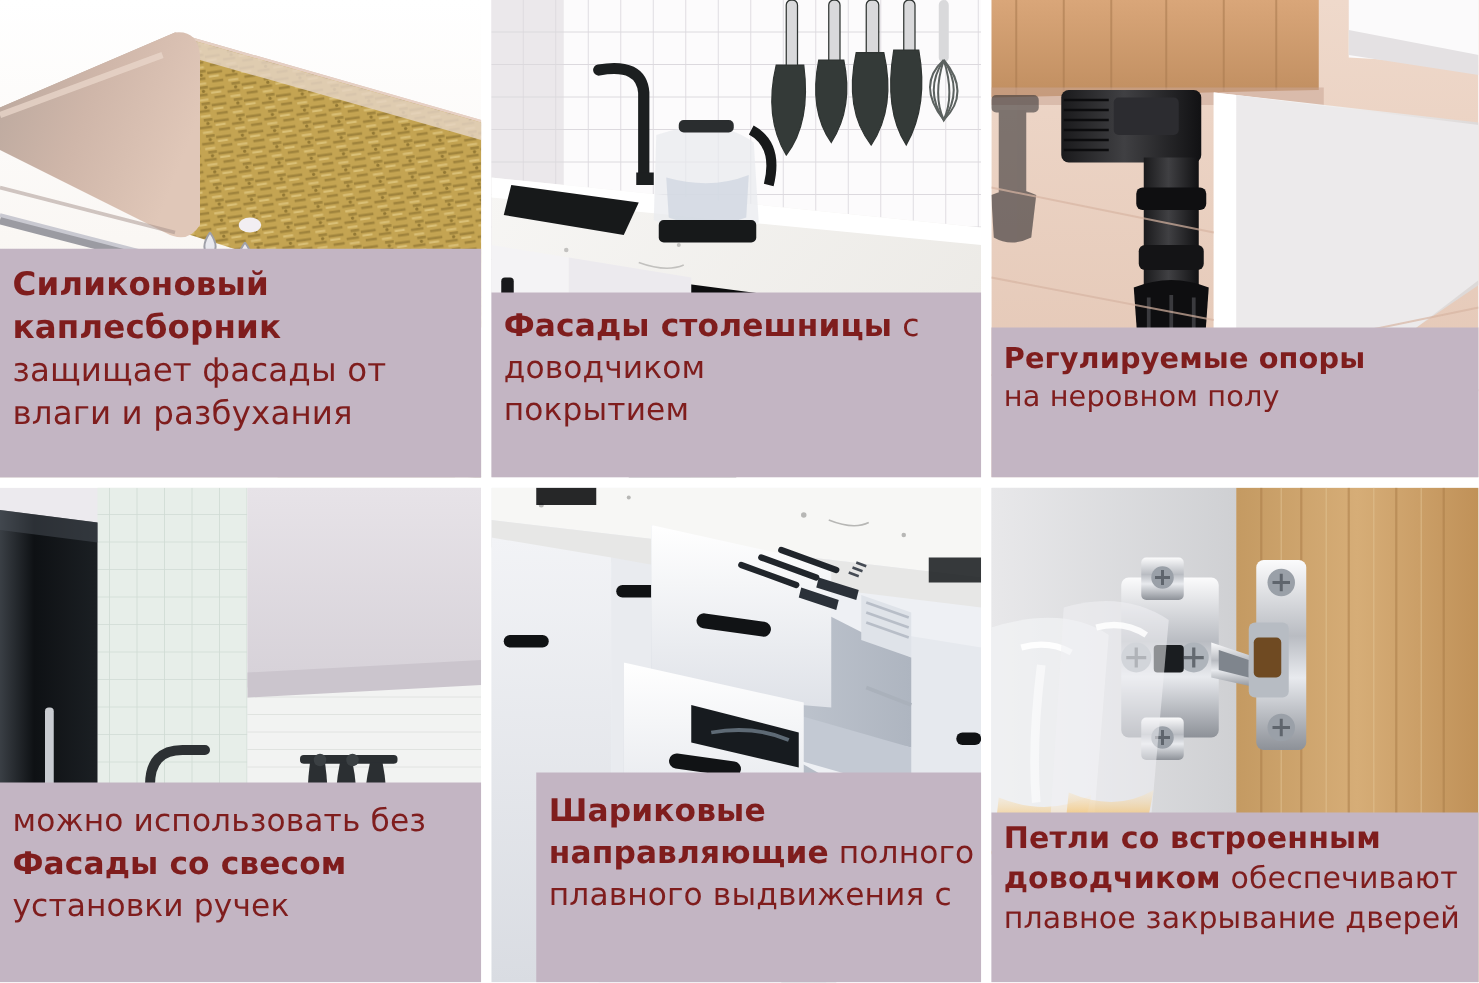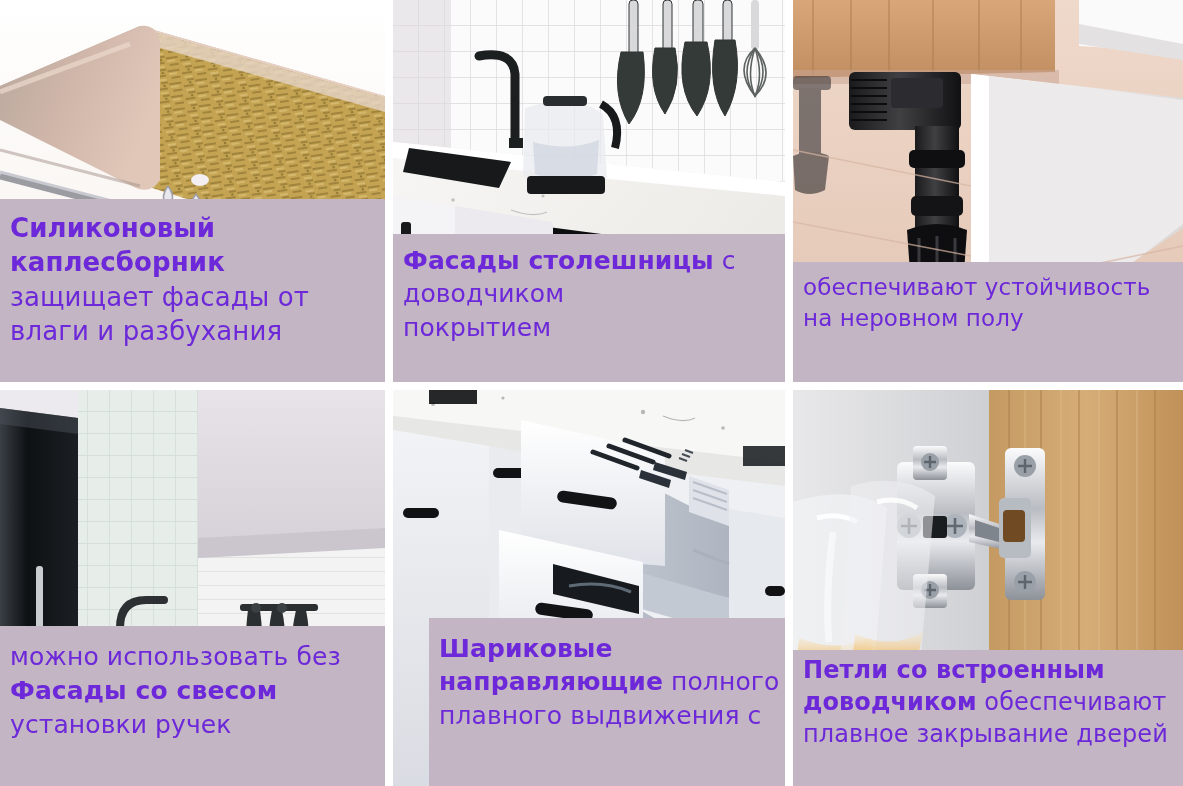--- a/index.html
+++ b/index.html
@@ -30,21 +30,21 @@
   .c6 { grid-column: 5; grid-row: 3; }
 
   .photo { position: absolute; inset: 0; overflow: hidden; }
   .photo svg { display: block; width: 100%; height: 100%; }
 
   .caption {
     position: absolute;
     left: 0; right: 0; bottom: 0;
     background: #c3b5c3;
     padding: 10px 10px 8px 10px;
-    color: #6d28d9;
+    color: #7f1d1d;
     font-size: 25px;
     line-height: 1.30;
     letter-spacing: 0.1px;
   }
   .caption b { font-weight: 700; }
   .caption .ln { display: block; white-space: nowrap; }
 
   
   .c1 .caption { height: 183px; font-size: 26px; line-height: 1.32; padding-top: 12px; }
   .c2 .caption { height: 148px; font-size: 25px; line-height: 1.33; padding-top: 10px; }
@@ -295,21 +295,21 @@
         <g stroke="#d7b5a3" stroke-width="1.6" opacity=".7" fill="none">
           <path d="M0 150 L178 186"></path>
             <path d="M0 222 L178 256"></path>
             <path d="M0 300 L178 328"></path>
           <path d="M196 286 L390 246"></path>
             <path d="M210 360 L390 312"></path>
         </g>
       </svg>
     </div>
     <div class="caption">
-      <span class="ln"><span>обеспечивают устойчивость</span></span>
+      <span class="ln"><b>Регулируемые опоры</b></span>
       <span class="ln"><span>на неровном полу</span></span>
     </div>
   </div>
 
   <div class="card c4">
     <div class="photo">
       <svg viewBox="0 0 385 396" preserveAspectRatio="none">
         <defs>
           <pattern id="tile4" width="22" height="22" patternUnits="userSpaceOnUse">
             <rect width="22" height="22" fill="#e7eee9"></rect>

